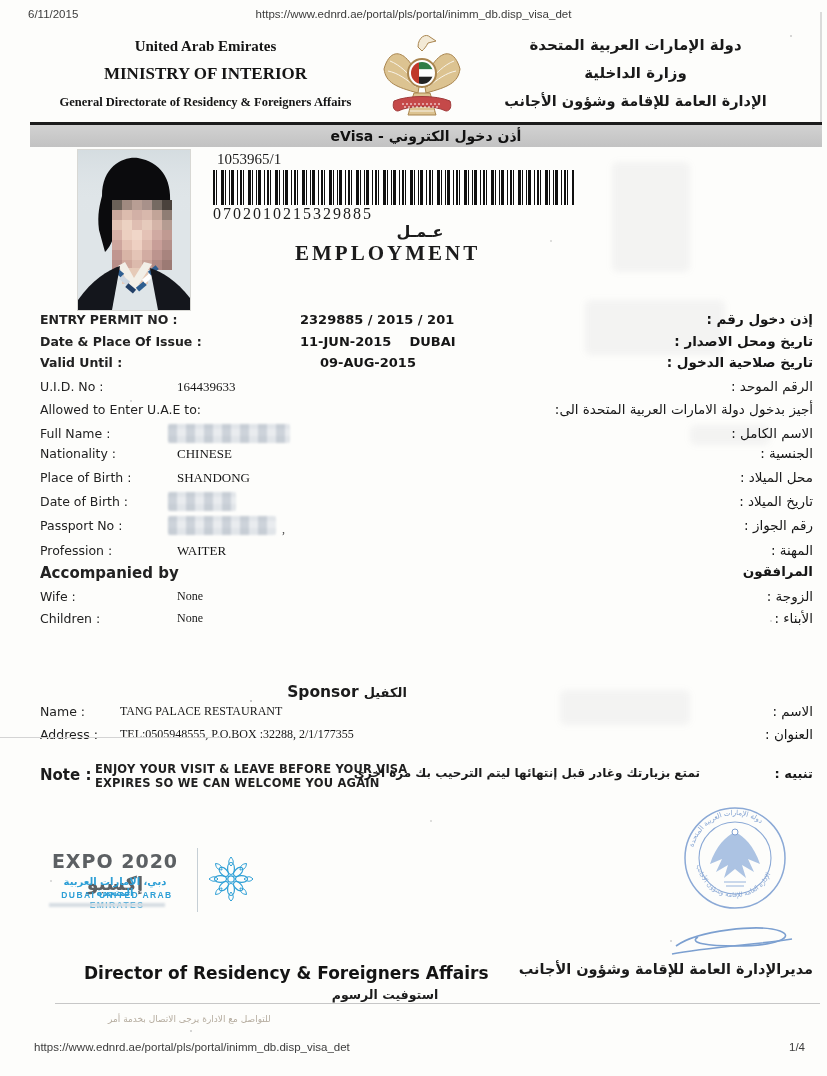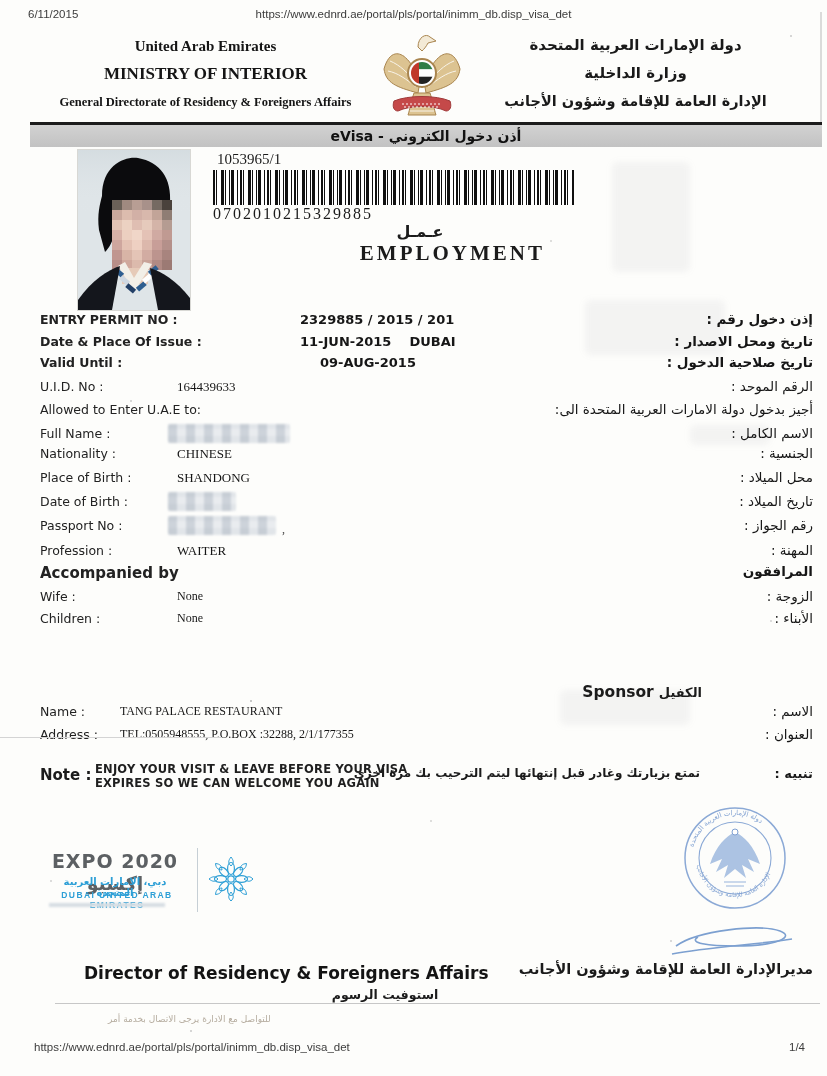--- a/index.html
+++ b/index.html
@@ -178,21 +178,21 @@
       <path d="M0,160 L0,150 C14,130 30,120 42,116 L34,160 Z" fill="#14161c"></path>
       <path d="M112,160 L112,148 C98,130 84,122 72,118 L80,160 Z" fill="#14161c"></path>
     </svg>
   </div>
 
   <div class="abs serif" style="left:217px;top:151px;font-size:15px;">1053965/1</div>
   <div class="abs barcode"></div>
   <div class="abs serif" style="left:213px;top:205px;font-size:16px;letter-spacing:2px;">0702010215329885</div>
 
   <div class="abs ar b" style="left:295px;top:222px;width:250px;text-align:center;font-size:16px;">عـمـل</div>
-  <div class="abs serif b" style="left:295px;top:241px;width:250px;text-align:right;font-size:21px;letter-spacing:3px;">EMPLOYMENT</div>
+  <div class="abs serif b" style="left:295px;top:241px;width:250px;text-align:left;font-size:21px;letter-spacing:3px;">EMPLOYMENT</div>
 
   <div class="frow" style="top:312px;">
     <span class="f-en b">ENTRY PERMIT NO :</span>
     <span class="f-val v-far">2329885 / 2015 / 201</span>
     <span class="f-ar b">إذن دخول رقم :</span>
   </div>
   <div class="frow" style="top:334px;">
     <span class="f-en b">Date &amp; Place Of Issue :</span>
     <span class="f-val v-far">11-JUN-2015    DUBAI</span>
     <span class="f-ar b">تاريخ ومحل الاصدار :</span>
@@ -251,21 +251,21 @@
     <span class="f-en">Wife :</span>
     <span class="f-val v-near" style="font-size:12px;">None</span>
     <span class="f-ar">الزوجة :</span>
   </div>
   <div class="frow" style="top:611px;">
     <span class="f-en">Children :</span>
     <span class="f-val v-near" style="font-size:12px;">None</span>
     <span class="f-ar">الأبناء :</span>
   </div>
 
-  <div class="abs" style="left:8px;top:682px;width:702px;text-align:right;">
+  <div class="abs" style="left:0;top:682px;width:702px;text-align:center;">
     <span class="b" style="font-size:15.5px;">Sponsor</span>
     <span class="ar b" style="font-size:13px;margin-right:8px;">الكفيل</span>
   </div>
   <div class="frow" style="top:704px;">
     <span class="f-en">Name :</span>
     <span class="f-val v-spn">TANG PALACE RESTAURANT</span>
     <span class="f-ar">الاسم :</span>
   </div>
   <div class="frow" style="top:727px;">
     <span class="f-en">Address :</span>

